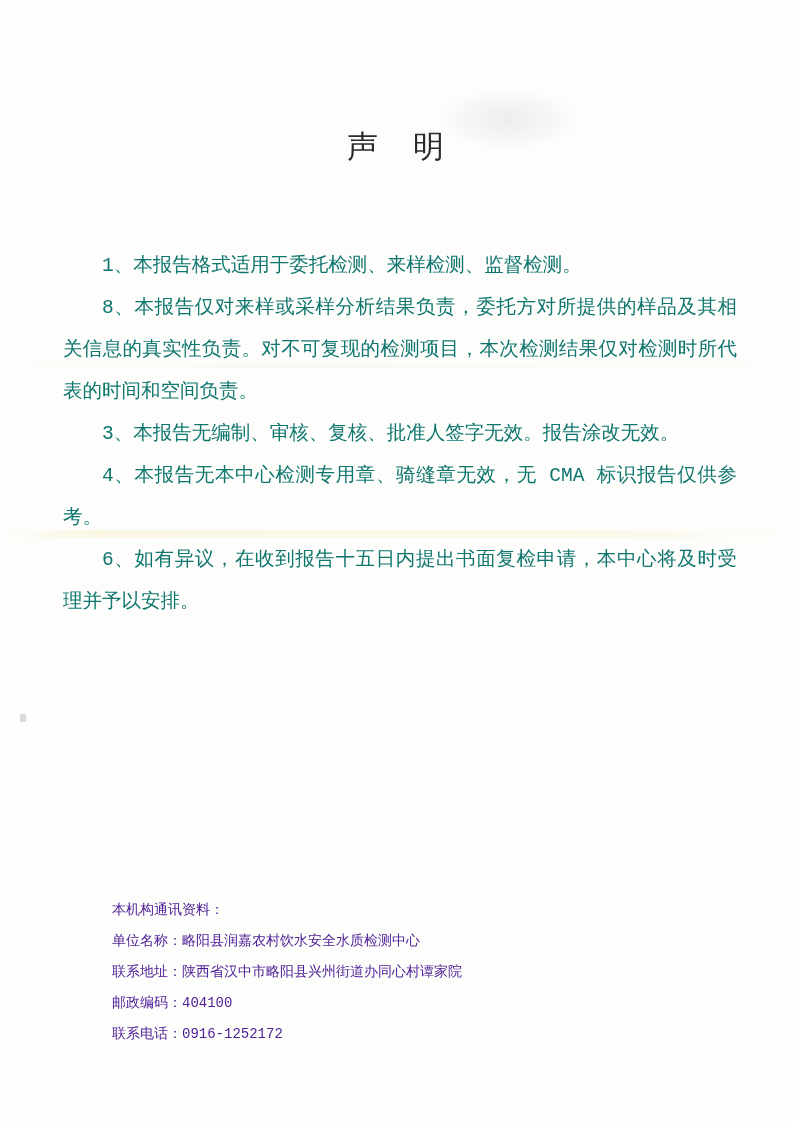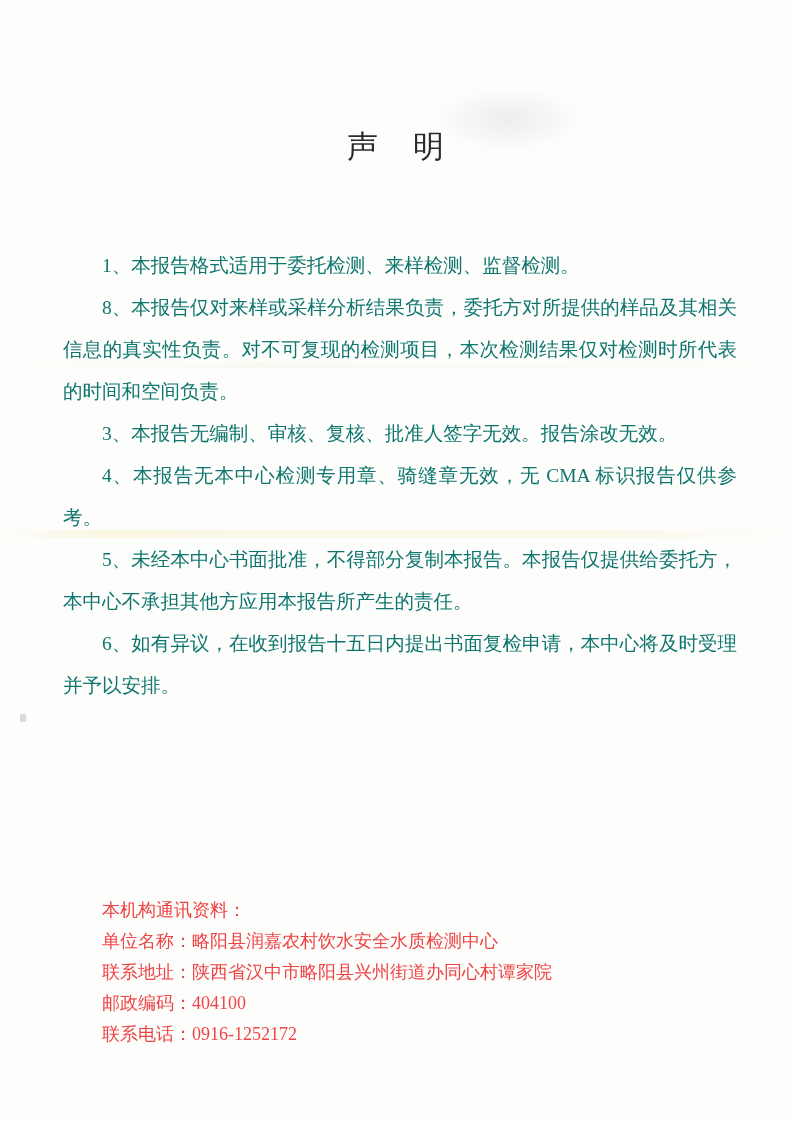--- a/index.html
+++ b/index.html
@@ -8,21 +8,21 @@
     background: #e8e8e8;
   }
   .page {
     position: relative;
     width: 793px;
     height: 1121px;
     margin: 0 auto;
     background: #fdfdfc;
     overflow: hidden;
     color: #262626;
-    font-family: Liberation Serif, serif;
+    font-family: Liberation Mono, monospace;
   }
 
   
   .title {
     position: absolute;
     top: 126px;
     left: 0;
     right: 0;
     margin: 0;
     text-align: center;
@@ -47,24 +47,24 @@
   .clauses p {
     margin: 0;
     padding: 0;
     text-indent: 2em;
   }
 
   
   .contact {
     position: absolute;
     top: 895px;
-    left: 102px;
-    font-size: 18px;
+    left: 112px;
+    font-size: 14px;
     line-height: 31px;
-    color: #ef4444;
+    color: #4c1d95;
   }
   .contact p {
     margin: 0;
     padding: 0;
   }
 
   
   .smudge {
     position: absolute;
     left: 438px;
@@ -123,21 +123,20 @@
   <div class="streak streak-a"></div>
   <div class="speck"></div>
 
   <h1 class="title">声　明</h1>
 
   <div class="clauses">
     <p>1、本报告格式适用于委托检测、来样检测、监督检测。</p>
     <p>8、本报告仅对来样或采样分析结果负责，委托方对所提供的样品及其相关信息的真实性负责。对不可复现的检测项目，本次检测结果仅对检测时所代表的时间和空间负责。</p>
     <p>3、本报告无编制、审核、复核、批准人签字无效。报告涂改无效。</p>
     <p>4、本报告无本中心检测专用章、骑缝章无效，无 CMA 标识报告仅供参考。</p>
-    <p>5、未经本中心书面批准，不得部分复制本报告。本报告仅提供给委托方，本中心不承担其他方应用本报告所产生的责任。</p>
     <p>6、如有异议，在收到报告十五日内提出书面复检申请，本中心将及时受理并予以安排。</p>
   </div>
 
   <div class="contact">
     <p>本机构通讯资料：</p>
     <p>单位名称：略阳县润嘉农村饮水安全水质检测中心</p>
     <p>联系地址：陕西省汉中市略阳县兴州街道办同心村谭家院</p>
     <p>邮政编码：404100</p>
     <p>联系电话：0916-1252172</p>
   </div>

